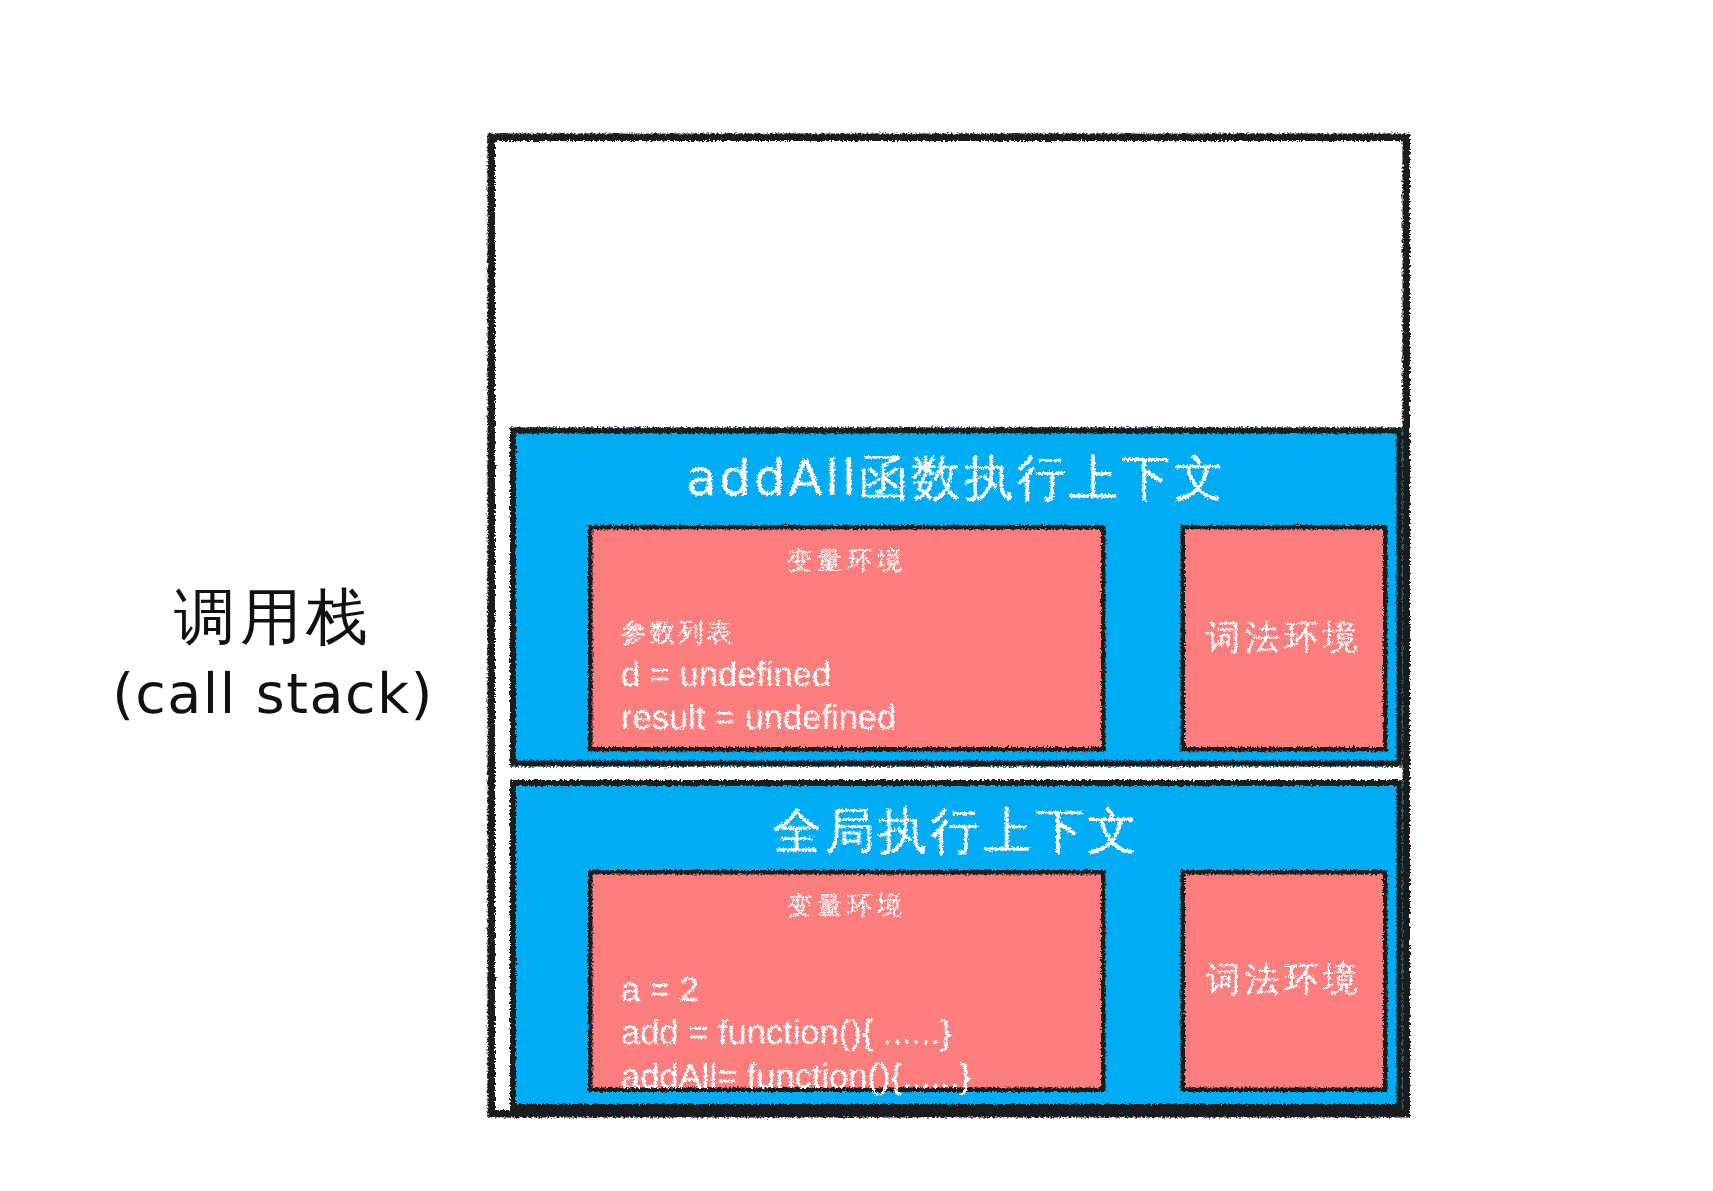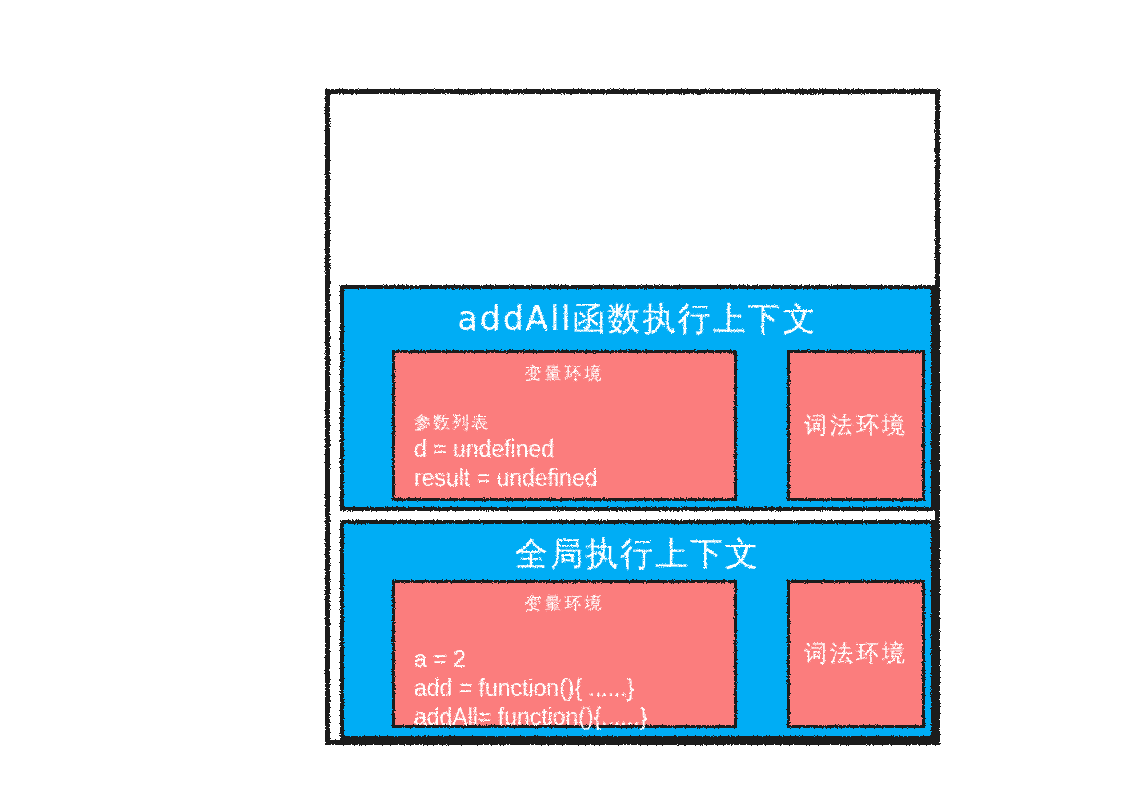--- a/index.html
+++ b/index.html
@@ -174,20 +174,22 @@
 <svg class="defs-only" aria-hidden="true">
   <defs>
     <filter id="rough" x="-2%" y="-2%" width="104%" height="104%">
       <feTurbulence type="fractalNoise" baseFrequency="0.75" numOctaves="3" seed="7" result="noise"></feTurbulence>
       <feDisplacementMap in="SourceGraphic" in2="noise" scale="3.2" xChannelSelector="R" yChannelSelector="G"></feDisplacementMap>
     </filter>
   </defs>
 </svg>
 
 <div id="call-stack-caption">
+  <span class="cn">调用栈</span>
+  <span class="en">(call stack)</span>
 </div>
 
 <div id="stack-frame">
 
   <div class="context-block" id="context-addall">
 
     <div class="context-title">addAll函数执行上下文</div>
 
     <div class="env-box variable-env">
       <div class="env-heading">变量环境</div>

